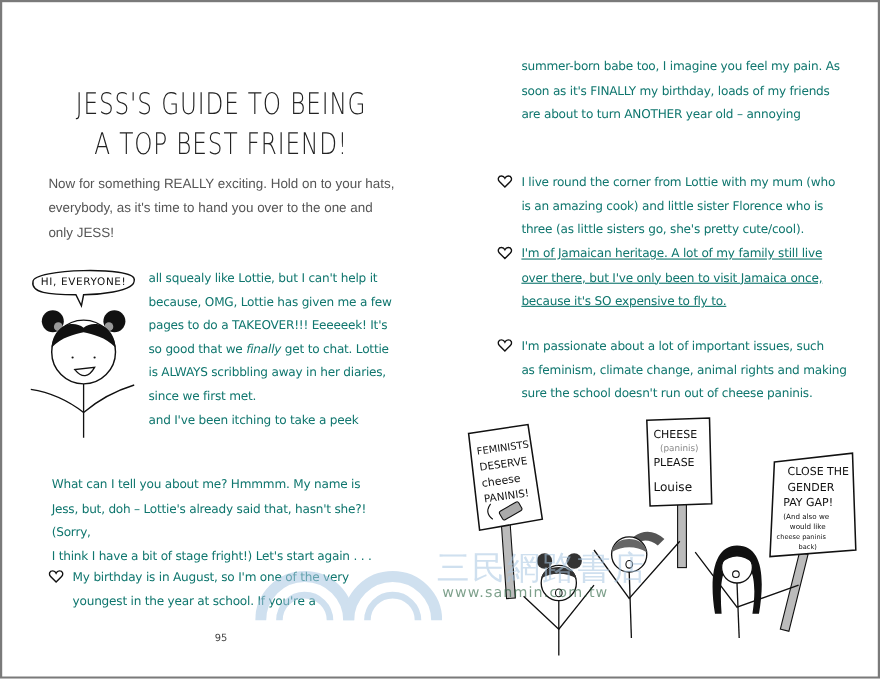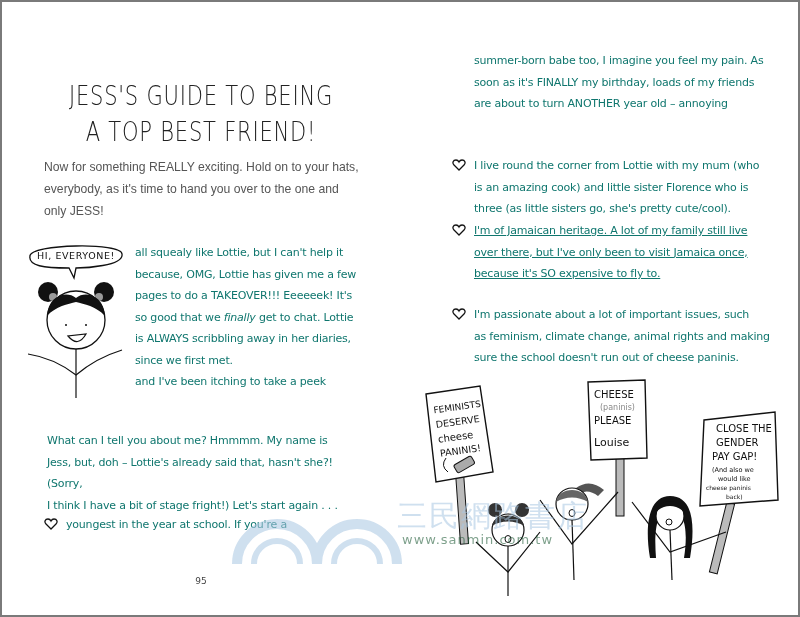--- a/index.html
+++ b/index.html
@@ -119,20 +119,21 @@
     <div class="hand about-para">
       <div>What can I tell you about me? Hmmmm. My name is</div>
       <div>Jess, but, doh – Lottie's already said that, hasn't she?! (Sorry,</div>
       <div>I think I have a bit of stage fright!) Let's start again . . .</div>
     </div>
 
     <div class="hand bullet b1">
       <svg class="heart" viewBox="0 0 14 14">
         <path d="M7 12 L2 7 C0 5, 1 2, 4 2 C5.5 2, 6.5 3, 7 4 C7.5 3, 8.5 2, 10 2 C13 2, 14 5, 12 7 Z" fill="none" stroke="#111" stroke-width="1.3"></path>
       </svg>
+      <div>My birthday is in August, so I'm one of the very</div>
       <div>youngest in the year at school. If you're a</div>
     </div>
 
     <div class="page-number">95</div>
   </div>
 
   <div class="page right">
     <div class="hand r-cont">
       <div>summer-born babe too, I imagine you feel my pain. As</div>
       <div>soon as it's FINALLY my birthday, loads of my friends</div>

